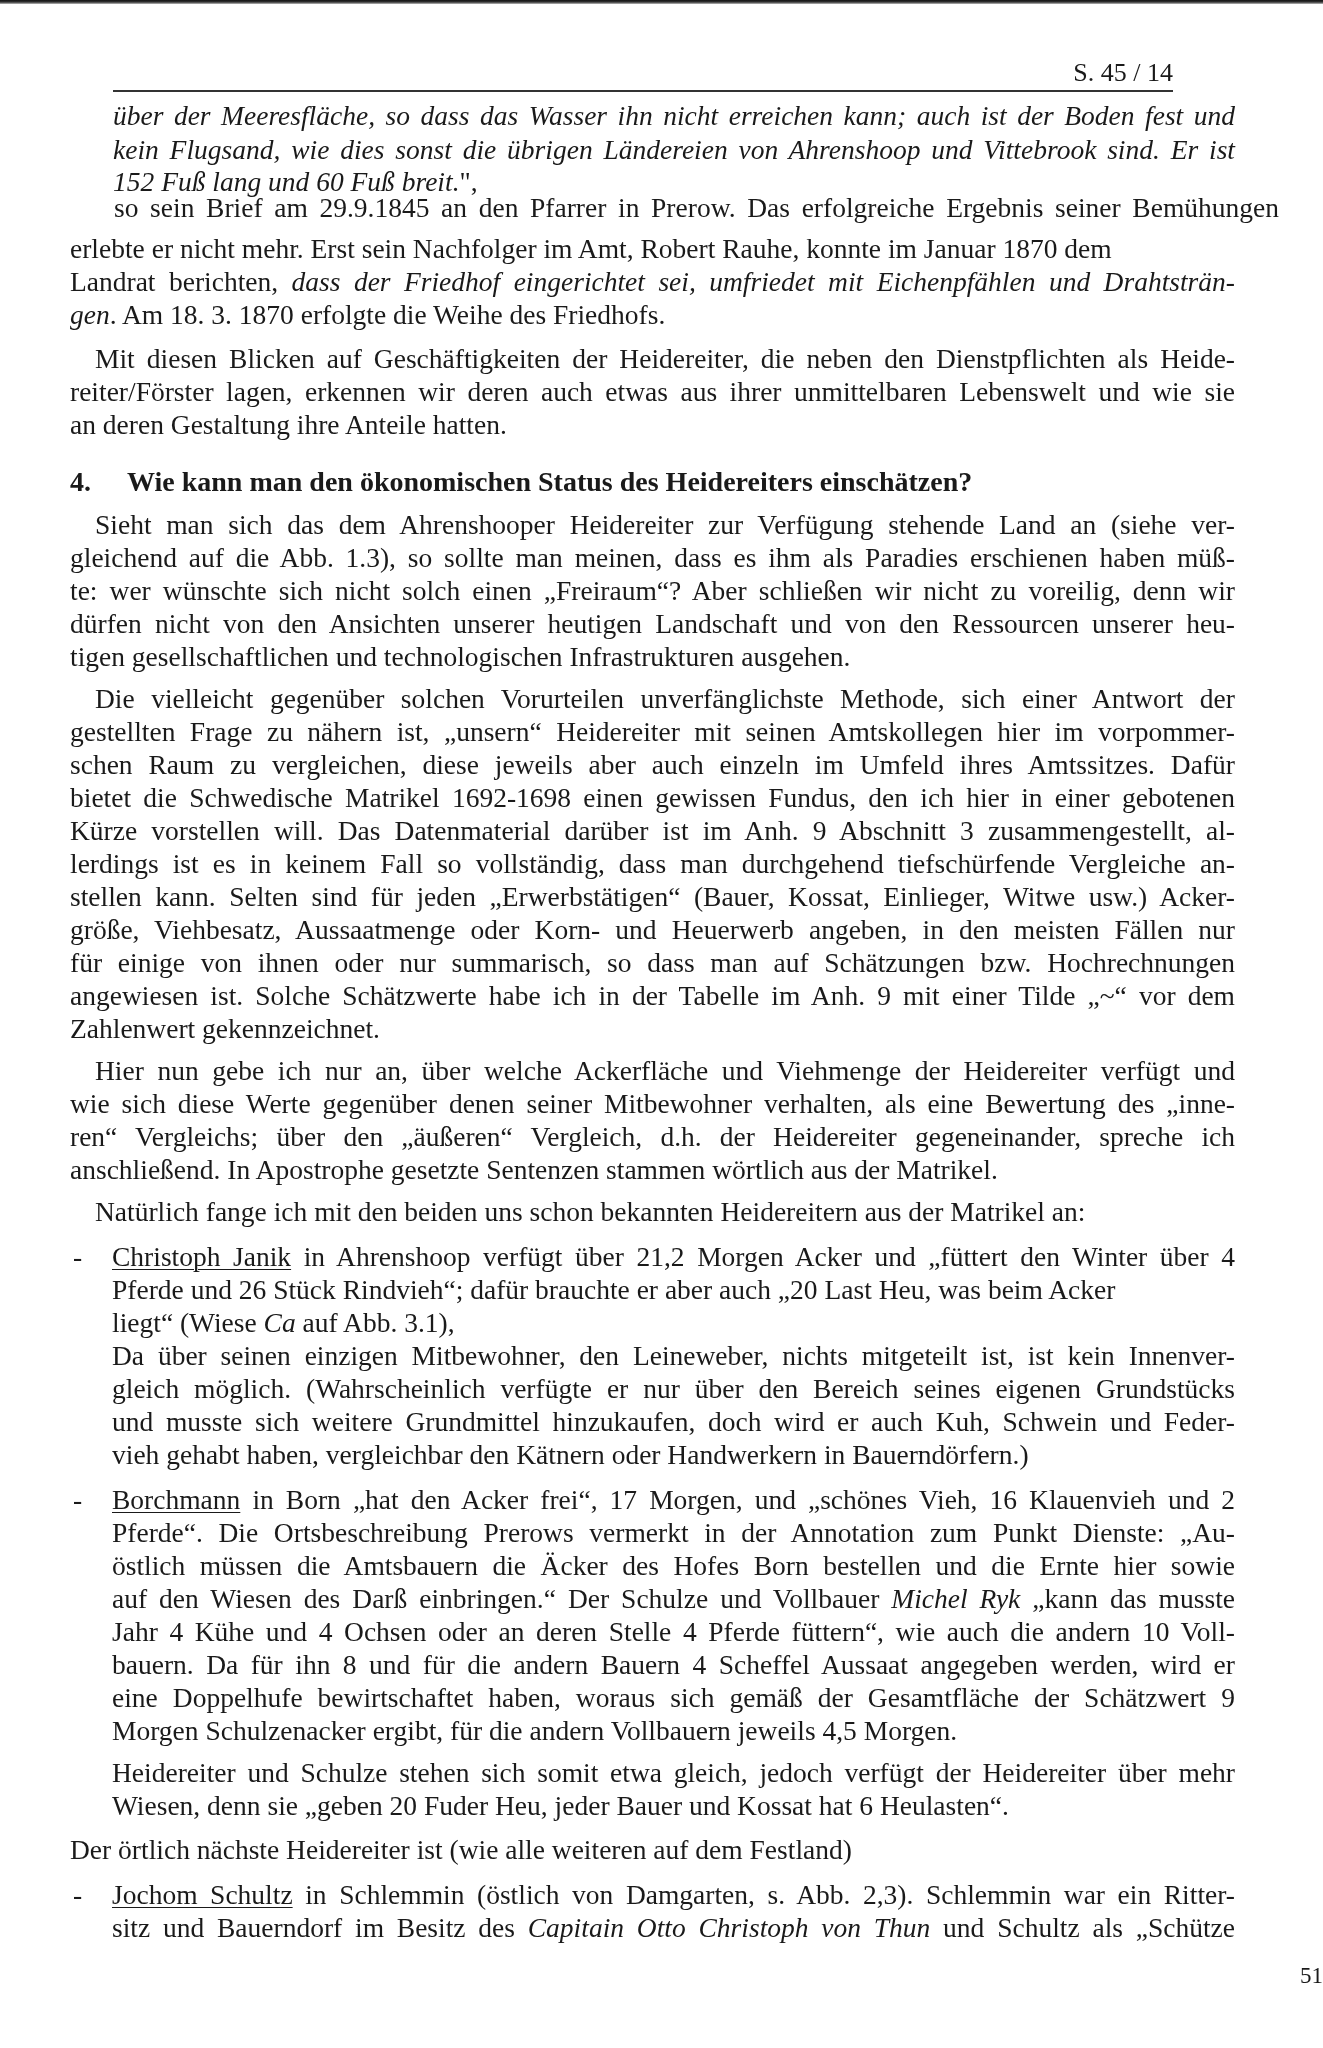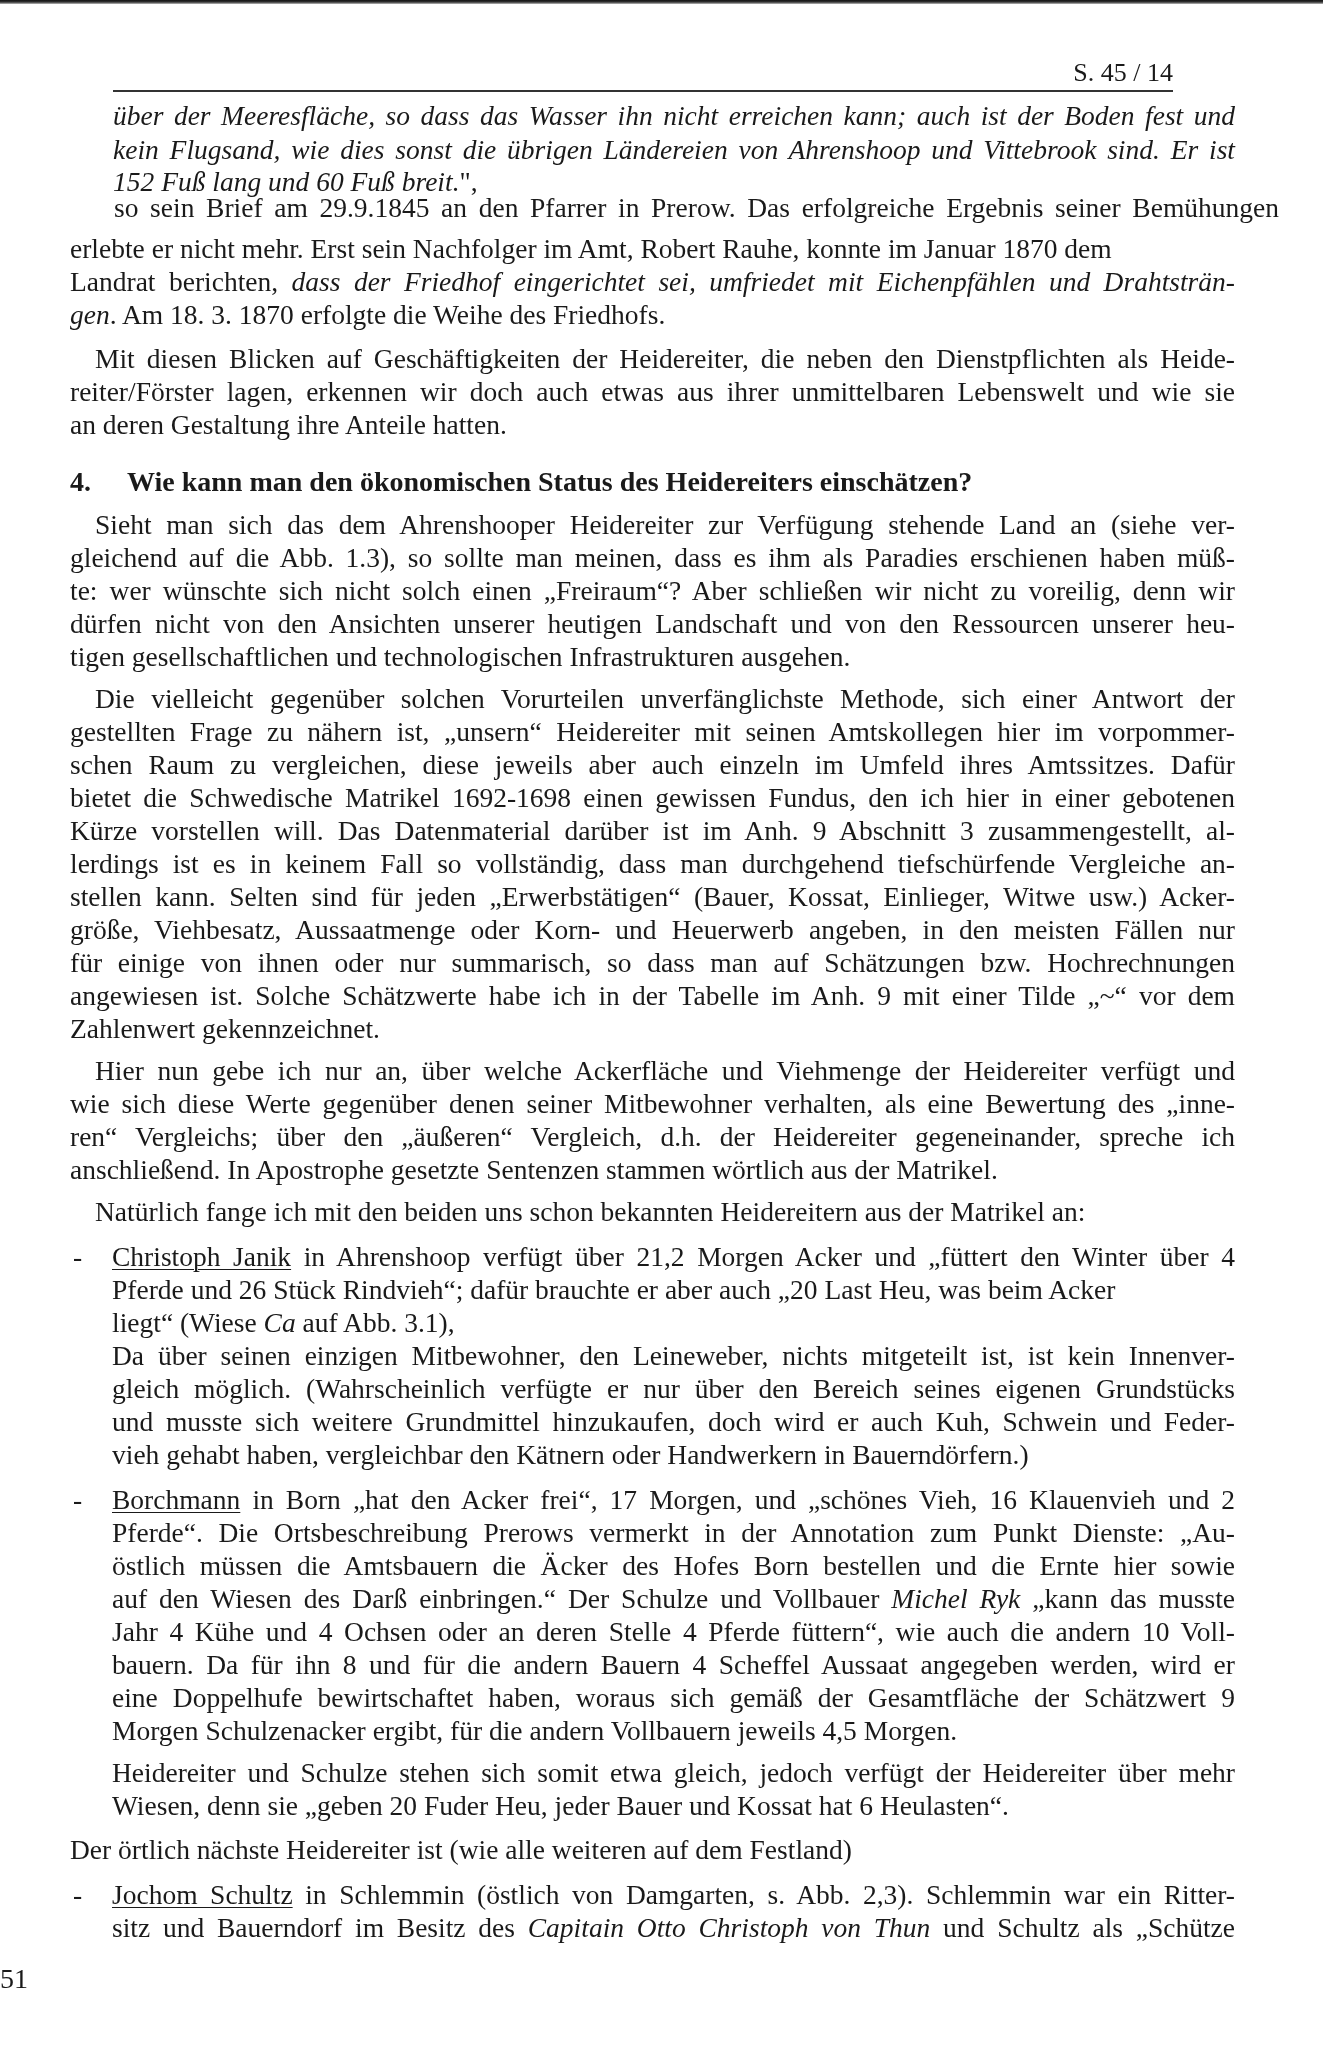--- a/index.html
+++ b/index.html
@@ -24,42 +24,42 @@
     position: absolute; right: 0; top: 2px; font-size: 26px;
   }
   .line {
     position: absolute; font-size: 27.5px; line-height: 31px; white-space: nowrap;
   }
   .just { text-align: justify; text-align-last: justify; font-family: Liberation Serif, serif; }
   .i { font-style: italic; }
   .u { text-decoration: underline; text-decoration-thickness: 1px; text-underline-offset: 3px; }
   .heading { font-weight: bold; font-size: 28px; }
   .dash { position: absolute; font-size: 27.5px; line-height: 31px; }
-  .footer-pn { position: absolute; left: 0; width: 1323px; text-align: left; top: 1963px; font-size: 28px; }
+  .footer-pn { position: absolute; left: 0; width: 1323px; text-align: right; top: 1963px; font-size: 23px; }
 </style>
 </head>
 <body>
 
 <div class="scan-edge"></div>
 
 <div class="page-header">
   <span class="pageref">S. 45 / 14</span>
 </div>
 
 <div class="line just i" style="left: 113px; top: 100px; width: 1122px; white-space: normal; height: 31px; overflow: visible;">über der Meeresfläche, so dass das Wasser ihn nicht erreichen kann; auch ist der Boden fest und</div>
 <div class="line just i" style="left: 113px; top: 134px; width: 1122px; white-space: normal; height: 31px; overflow: visible;">kein Flugsand, wie dies sonst die übrigen Ländereien von Ahrenshoop und Vittebrook sind. Er ist</div>
 <div class="line" style="left:113px;top:166px"><span class="i">152 Fuß lang und 60 Fuß breit.</span><span>",</span></div>
 
 <div class="line just" style="left: 70px; top: 192px; width: 1165px; white-space: normal; height: 31px; overflow: visible; margin-left: 44px;">so sein Brief am 29.9.1845 an den Pfarrer in Prerow. Das erfolgreiche Ergebnis seiner Bemühungen</div>
 <div class="line" style="left:70px;top:233px">erlebte er nicht mehr. Erst sein Nachfolger im Amt, Robert Rauhe, konnte im Januar 1870 dem</div>
 <div class="line just" style="left: 70px; top: 266px; width: 1165px; white-space: normal; height: 31px; overflow: visible;"><span>Landrat berichten, </span><span class="i">dass der Friedhof eingerichtet sei, umfriedet mit Eichenpfählen und Drahtsträn-</span></div>
 <div class="line" style="left:70px;top:299px"><span class="i">gen</span><span>. Am 18. 3. 1870 erfolgte die Weihe des Friedhofs.</span></div>
 
 <div class="line just" style="left: 95px; top: 343px; width: 1140px; white-space: normal; height: 31px; overflow: visible;">Mit diesen Blicken auf Geschäftigkeiten der Heidereiter, die neben den Dienstpflichten als Heide-</div>
-<div class="line just" style="left: 70px; top: 376px; width: 1165px; white-space: normal; height: 31px; overflow: visible;">reiter/Förster lagen, erkennen wir doch auch etwas aus ihrer unmittelbaren Lebenswelt und wie sie</div>
+<div class="line just" style="left: 70px; top: 376px; width: 1165px; white-space: normal; height: 31px; overflow: visible;">reiter/Förster lagen, erkennen wir deren auch etwas aus ihrer unmittelbaren Lebenswelt und wie sie</div>
 <div class="line" style="left:70px;top:409px">an deren Gestaltung ihre Anteile hatten.</div>
 
 <div class="line heading" style="left:70px;top:466px">4.</div>
 <div class="line heading" style="left:127px;top:466px">Wie kann man den ökonomischen Status des Heidereiters einschätzen?</div>
 
 <div class="line just" style="left: 95px; top: 509px; width: 1140px; white-space: normal; height: 31px; overflow: visible;">Sieht man sich das dem Ahrenshooper Heidereiter zur Verfügung stehende Land an (siehe ver-</div>
 <div class="line just" style="left: 70px; top: 542px; width: 1165px; white-space: normal; height: 31px; overflow: visible;">gleichend auf die Abb. 1.3), so sollte man meinen, dass es ihm als Paradies erschienen haben müß-</div>
 <div class="line just" style="left: 70px; top: 575px; width: 1165px; white-space: normal; height: 31px; overflow: visible;">te: wer wünschte sich nicht solch einen „Freiraum“? Aber schließen wir nicht zu voreilig, denn wir</div>
 <div class="line just" style="left: 70px; top: 608px; width: 1165px; white-space: normal; height: 31px; overflow: visible;">dürfen nicht von den Ansichten unserer heutigen Landschaft und von den Ressourcen unserer heu-</div>
 <div class="line" style="left:70px;top:641px">tigen gesellschaftlichen und technologischen Infrastrukturen ausgehen.</div>

